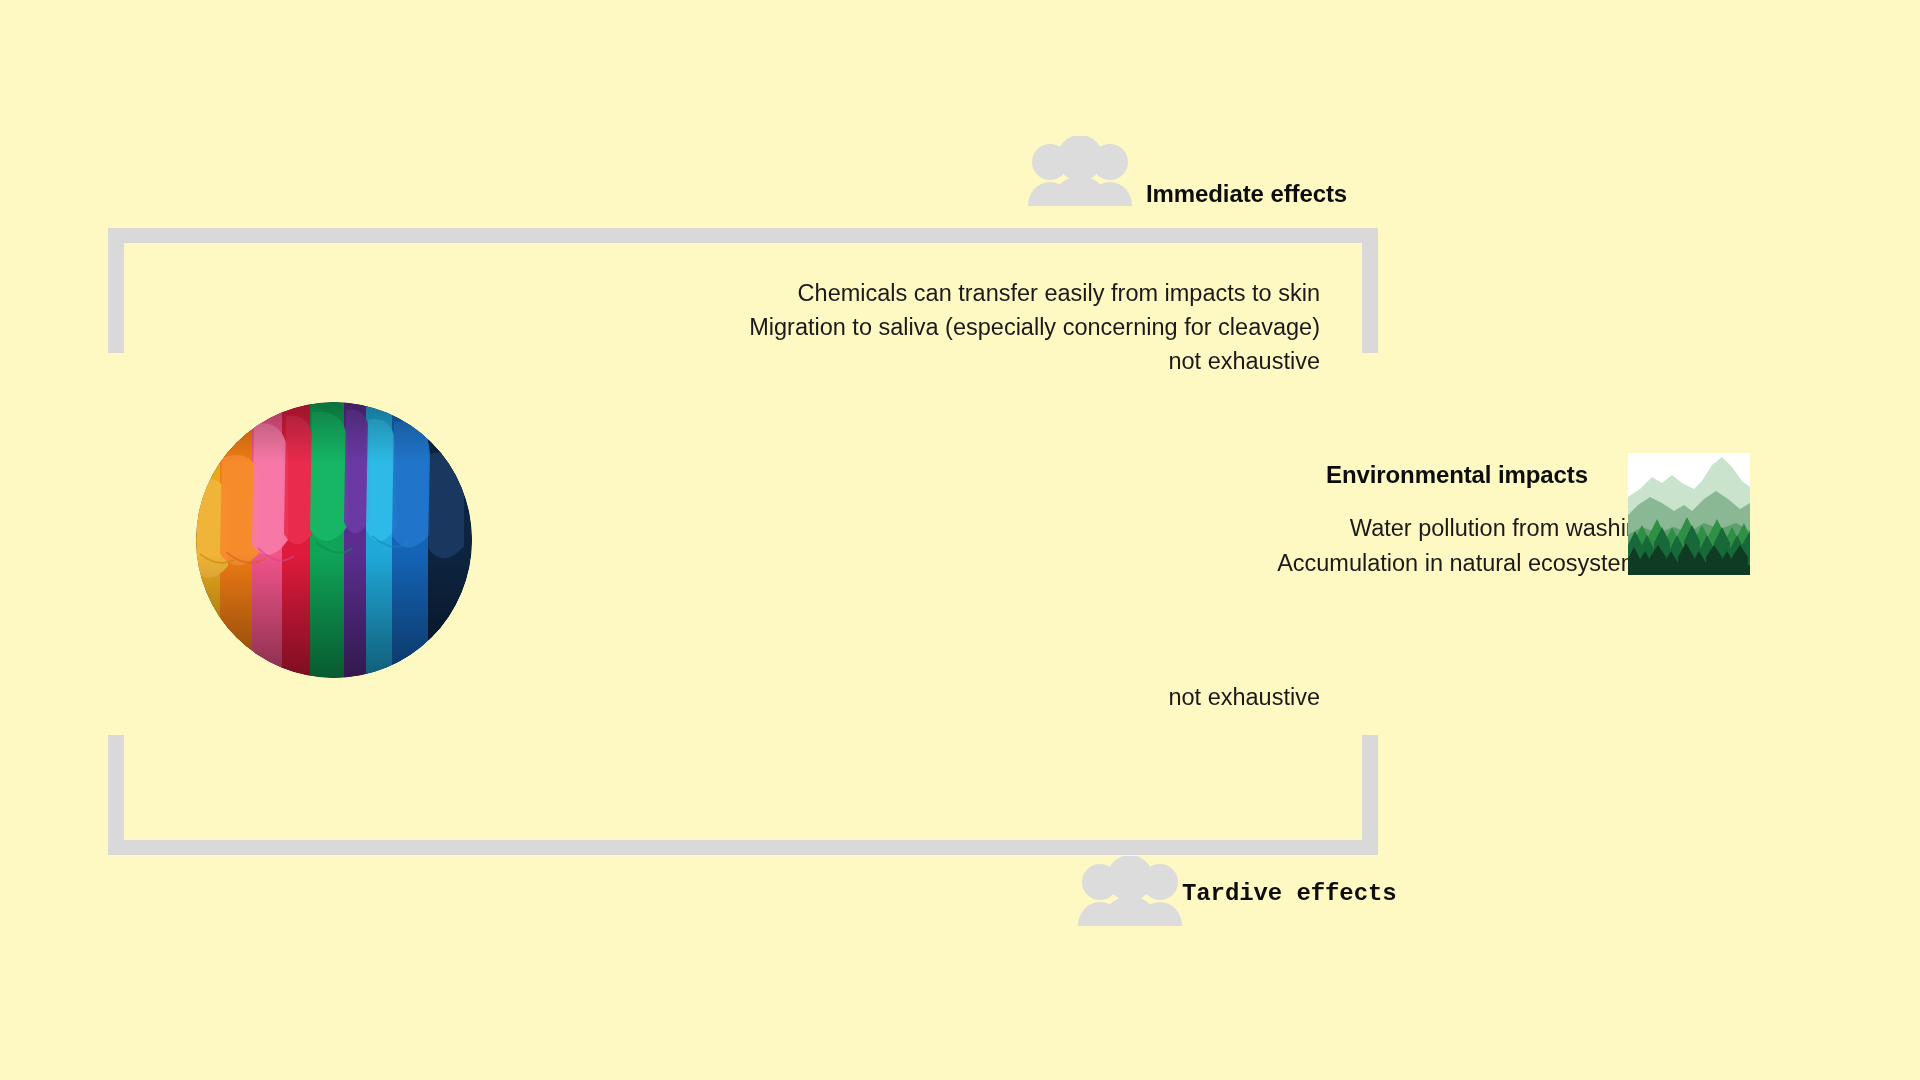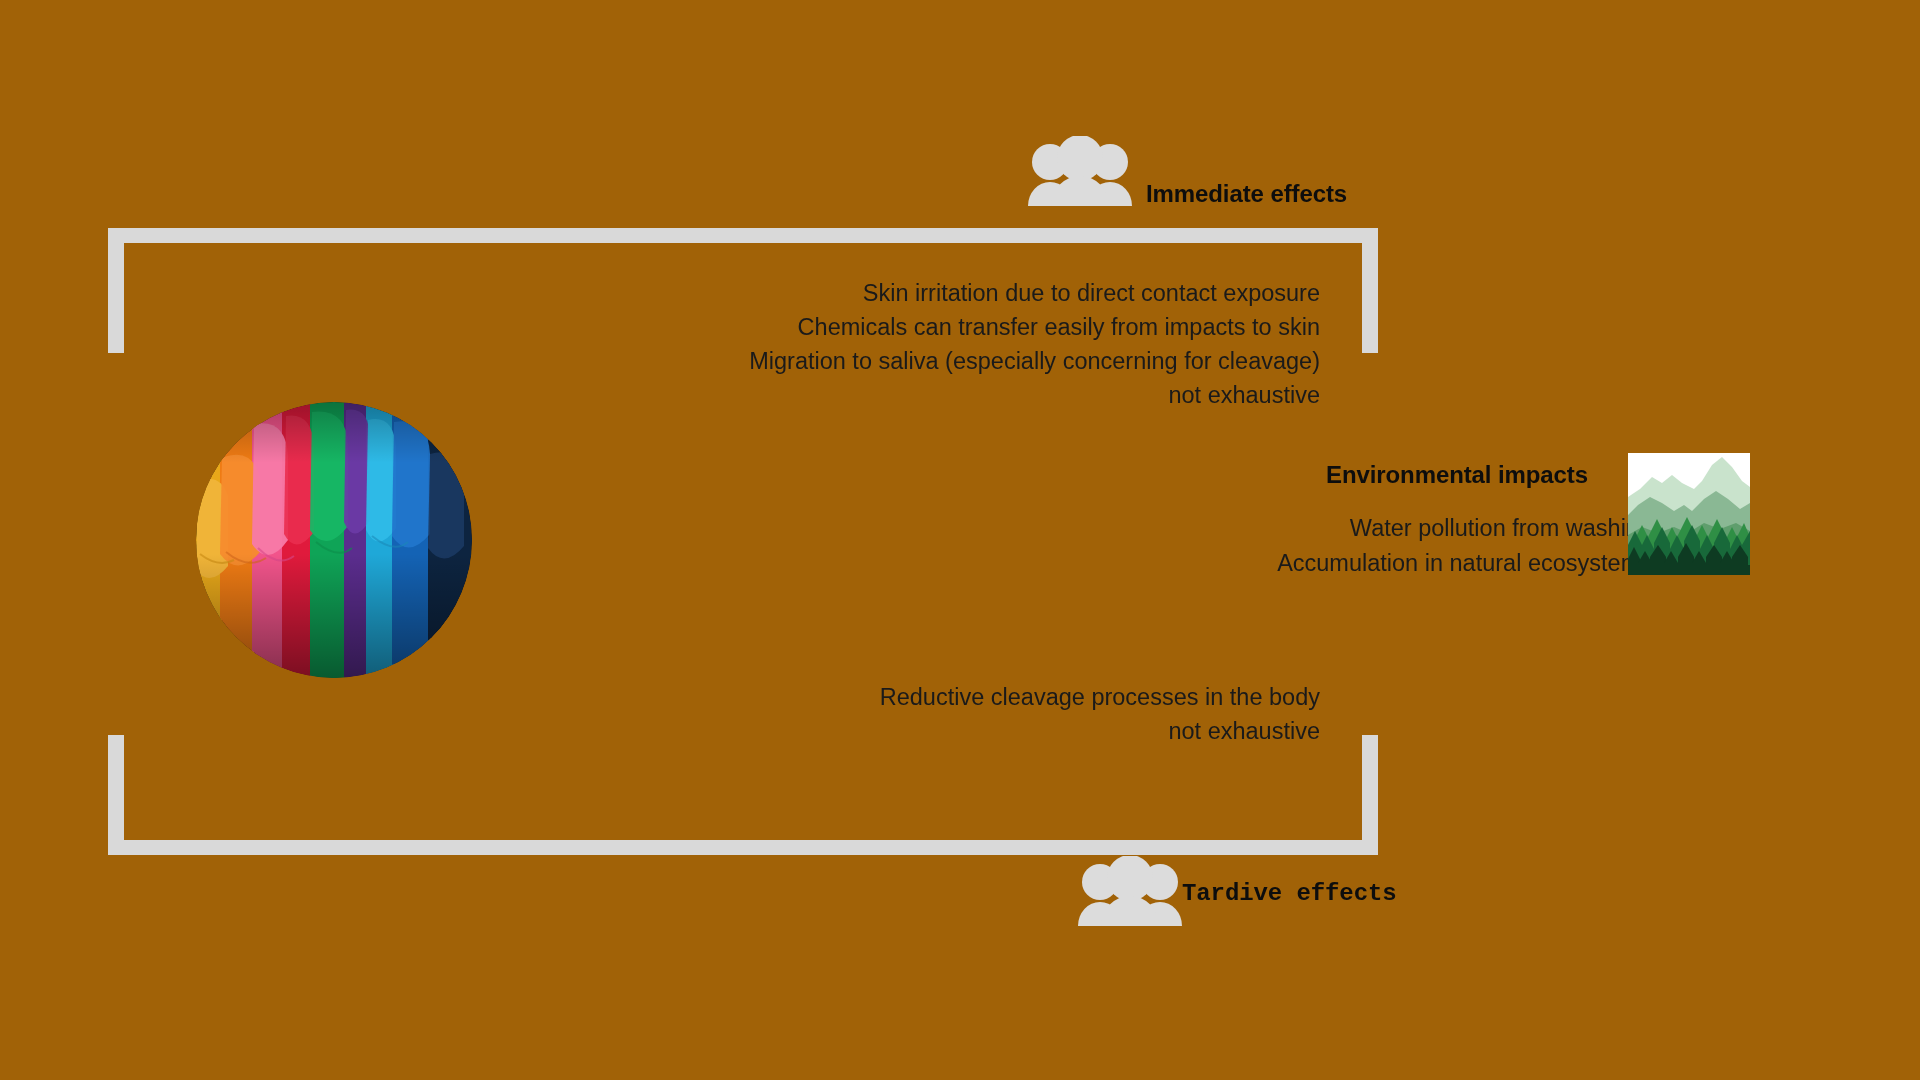--- a/index.html
+++ b/index.html
@@ -7,21 +7,21 @@
     width: 1920px;
     height: 1080px;
     background: #ffffff;
     font-family: "Liberation Sans", sans-serif;
     overflow: hidden;
   }
   .canvas {
     position: relative;
     width: 1920px;
     height: 1080px;
-    background: #a16207;
+    background: #fef9c3;
   }
 
   
   .bracket { position: absolute; }
   .bracket .bar   { position: absolute; background: #d9d9d9; }
   .bracket .leg   { position: absolute; background: #d9d9d9; }
 
   #bracket-top    { left: 108px; top: 228px;  width: 1270px; height: 125px; }
   #bracket-top .bar { left: 0; top: 0; width: 1270px; height: 15px; }
   #bracket-top .leg-left  { left: 0;      top: 0; width: 16px; height: 125px; }
@@ -114,21 +114,20 @@
       <circle cx="82" cy="26" r="18" fill="#dcdcdc"></circle>
       <path d="M0 70 a22 24 0 0 1 44 0 z" fill="#dcdcdc"></path>
       <path d="M60 70 a22 24 0 0 1 44 0 z" fill="#dcdcdc"></path>
       <circle cx="52" cy="22" r="23" fill="#dcdcdc"></circle>
       <path d="M23 70 a29 30 0 0 1 58 0 z" fill="#dcdcdc"></path>
     </svg>
   </div>
   <div class="section-heading" id="heading-immediate">Immediate effects</div>
 
   <div class="text-block" id="text-immediate">
-    <span class="line">Skin irritation due to direct contact exposure</span>
     <span class="line">Chemicals can transfer easily from impacts to skin</span>
     <span class="line">Migration to saliva (especially concerning for cleavage)</span>
     <span class="line note">not exhaustive</span>
   </div>
 
   <div id="photo-tshirts">
     <svg viewBox="0 0 276 276" width="276" height="276" xmlns="http://www.w3.org/2000/svg">
       <defs>
         <clipPath id="circClip">
             <circle cx="138" cy="138" r="138"></circle>
@@ -226,21 +225,20 @@
         <path d="M64 122 L64 110 L71 98 L78 110 L78 122 Z"></path>
         <path d="M78 122 L78 104 L86 92 L94 104 L94 122 Z"></path>
         <path d="M92 122 L92 110 L99 98 L106 110 L106 122 Z"></path>
         <path d="M104 122 L104 104 L112 92 L120 104 L120 122 Z"></path>
         <rect x="0" y="112" width="122" height="10"></rect>
       </g>
     </svg>
   </div>
 
   <div class="text-block" id="text-tardive">
-    <span class="line">Reductive cleavage processes in the body</span>
     <span class="line note">not exhaustive</span>
   </div>
 
   <div class="people-icon" id="people-icon-tardive">
     <svg viewBox="0 0 104 70" width="104" height="70" xmlns="http://www.w3.org/2000/svg">
       <circle cx="22" cy="26" r="18" fill="#dcdcdc"></circle>
       <circle cx="82" cy="26" r="18" fill="#dcdcdc"></circle>
       <path d="M0 70 a22 24 0 0 1 44 0 z" fill="#dcdcdc"></path>
       <path d="M60 70 a22 24 0 0 1 44 0 z" fill="#dcdcdc"></path>
       <circle cx="52" cy="22" r="23" fill="#dcdcdc"></circle>

